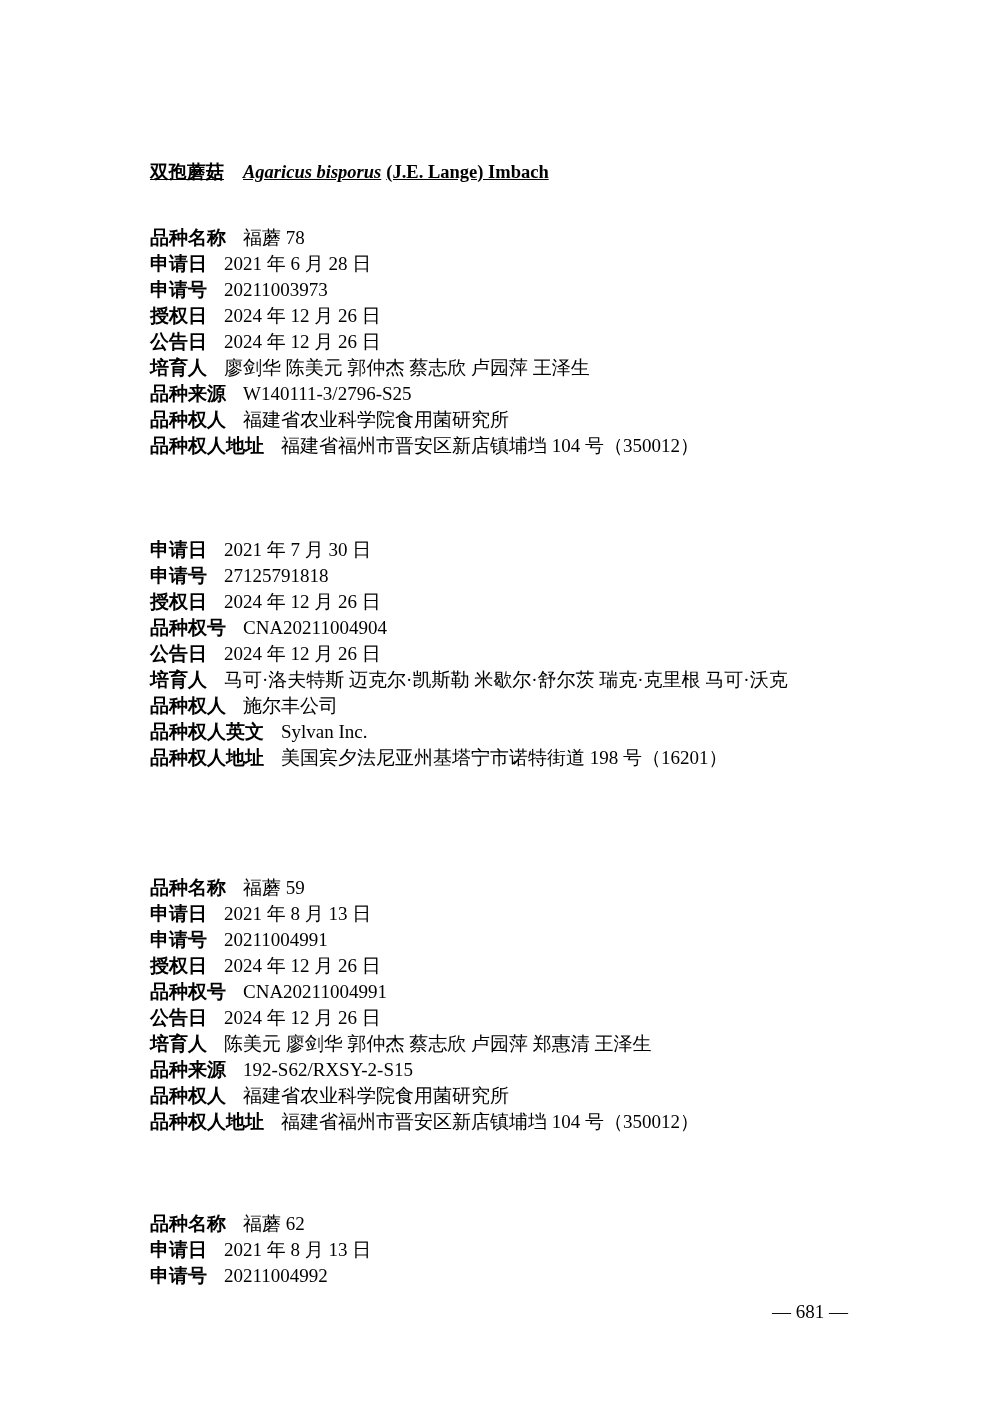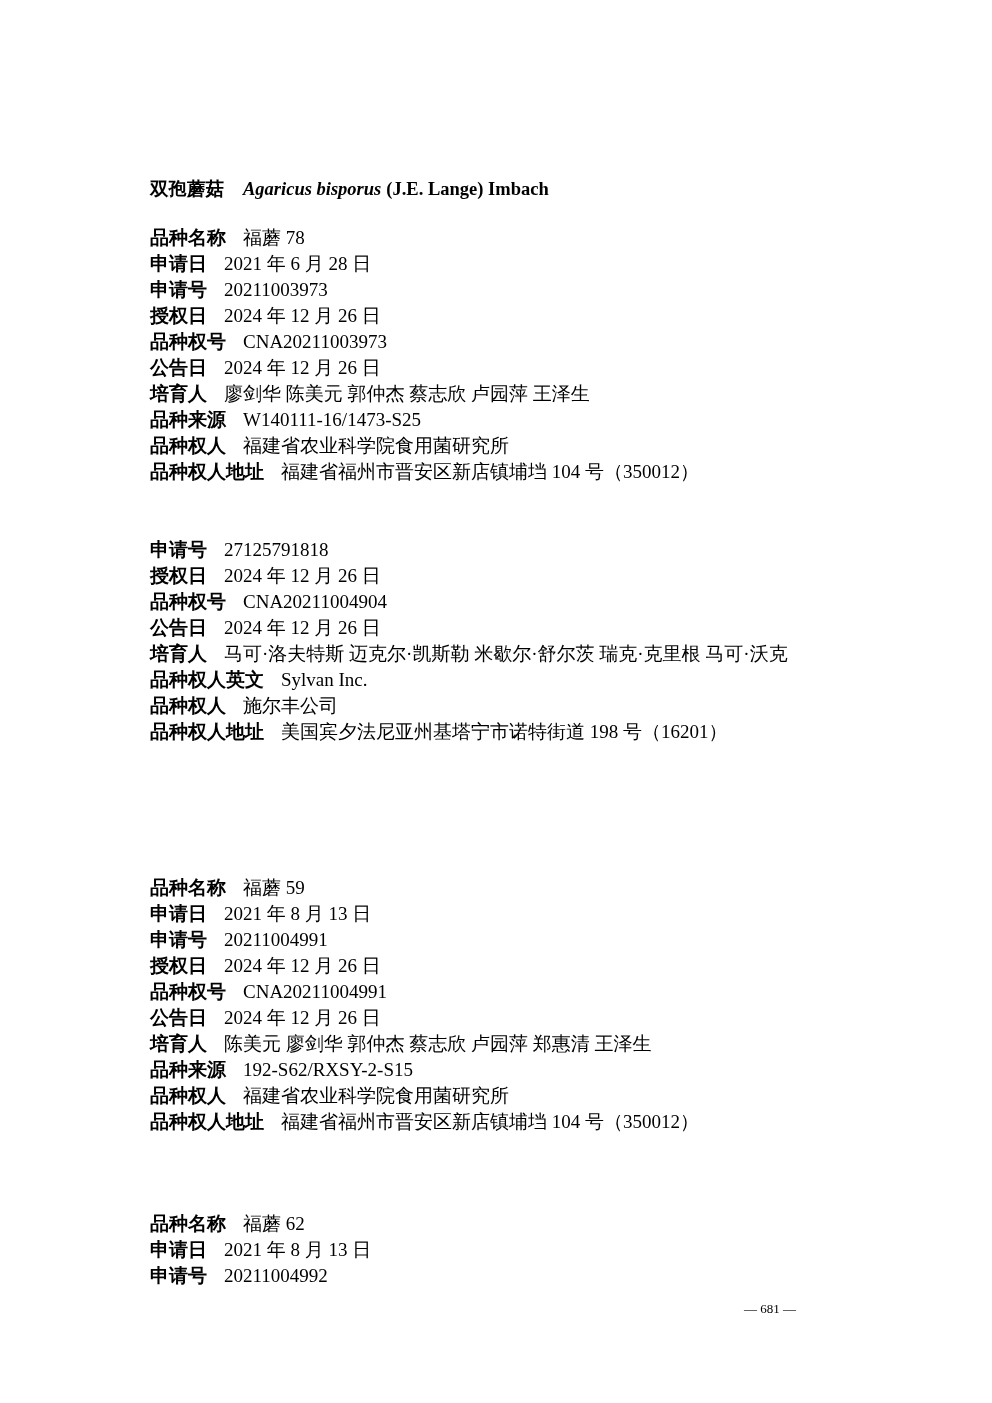--- a/index.html
+++ b/index.html
@@ -8,24 +8,25 @@
     height: 1403px;
     background: #ffffff;
     position: relative;
     font-family: "Liberation Serif", "DejaVu Serif", serif;
     color: #000000;
     overflow: hidden;
   }
   .doc-title {
     position: absolute;
     left: 150px;
-    top: 176px;
+    top: 159px;
     font-size: 18.5px;
     font-weight: bold;
     white-space: nowrap;
+    text-decoration: underline;
   }
   .doc-title .latin {
     font-style: italic;
     margin-left: 19px;
   }
   .doc-title .authority {
     margin-left: 5px;
   }
   .entry {
     position: absolute;
@@ -36,53 +37,53 @@
   }
   #entry1 { top: 225px; }
   #entry2 { top: 537px; }
   #entry3 { top: 875px; }
   #entry4 { top: 1187px; margin-top: 24px; }
   .row { height: 26px; }
   .lab { font-weight: bold; }
   .val { margin-left: 17px; }
   .page-num {
     position: absolute;
-    left: 744px;
+    left: 772px;
     top: 1301px;
-    font-size: 13px;
+    font-size: 19px;
     white-space: nowrap;
   }
 </style>
 </head>
 <body>
 
 <div class="doc-title">
   <span class="cn">双孢蘑菇</span><span class="latin">Agaricus bisporus</span><span class="authority">(J.E. Lange) Imbach</span>
 </div>
 
 <div class="entry" id="entry1">
     <div class="row"><span class="lab">品种名称</span><span class="val">福蘑 78</span></div>
     <div class="row"><span class="lab">申请日</span><span class="val">2021 年 6 月 28 日</span></div>
     <div class="row"><span class="lab">申请号</span><span class="val">20211003973</span></div>
     <div class="row"><span class="lab">授权日</span><span class="val">2024 年 12 月 26 日</span></div>
-    <div class="row"><span class="lab">品种权号</span><span class="val">CNA20211003973</span></div>
     <div class="row"><span class="lab">公告日</span><span class="val">2024 年 12 月 26 日</span></div>
     <div class="row"><span class="lab">培育人</span><span class="val">廖剑华 陈美元 郭仲杰 蔡志欣 卢园萍 王泽生</span></div>
-    <div class="row"><span class="lab">品种来源</span><span class="val">W140111-16/1473-S25</span></div>
+    <div class="row"><span class="lab">品种来源</span><span class="val">W140111-3/2796-S25</span></div>
     <div class="row"><span class="lab">品种权人</span><span class="val">福建省农业科学院食用菌研究所</span></div>
     <div class="row"><span class="lab">品种权人地址</span><span class="val">福建省福州市晋安区新店镇埔垱 104 号（350012）</span></div>
   </div>
 <div class="entry" id="entry2">
+    <div class="row"><span class="lab">申请日</span><span class="val">2021 年 7 月 30 日</span></div>
     <div class="row"><span class="lab">申请号</span><span class="val">27125791818</span></div>
     <div class="row"><span class="lab">授权日</span><span class="val">2024 年 12 月 26 日</span></div>
     <div class="row"><span class="lab">品种权号</span><span class="val">CNA20211004904</span></div>
     <div class="row"><span class="lab">公告日</span><span class="val">2024 年 12 月 26 日</span></div>
     <div class="row"><span class="lab">培育人</span><span class="val">马可·洛夫特斯 迈克尔·凯斯勒 米歇尔·舒尔茨 瑞克·克里根 马可·沃克</span></div>
+    <div class="row"><span class="lab">品种权人</span><span class="val">施尔丰公司</span></div>
     <div class="row"><span class="lab">品种权人英文</span><span class="val">Sylvan Inc.</span></div>
-    <div class="row"><span class="lab">品种权人</span><span class="val">施尔丰公司</span></div>
     <div class="row"><span class="lab">品种权人地址</span><span class="val">美国宾夕法尼亚州基塔宁市诺特街道 198 号（16201）</span></div>
   </div>
 <div class="entry" id="entry3">
     <div class="row"><span class="lab">品种名称</span><span class="val">福蘑 59</span></div>
     <div class="row"><span class="lab">申请日</span><span class="val">2021 年 8 月 13 日</span></div>
     <div class="row"><span class="lab">申请号</span><span class="val">20211004991</span></div>
     <div class="row"><span class="lab">授权日</span><span class="val">2024 年 12 月 26 日</span></div>
     <div class="row"><span class="lab">品种权号</span><span class="val">CNA20211004991</span></div>
     <div class="row"><span class="lab">公告日</span><span class="val">2024 年 12 月 26 日</span></div>
     <div class="row"><span class="lab">培育人</span><span class="val">陈美元 廖剑华 郭仲杰 蔡志欣 卢园萍 郑惠清 王泽生</span></div>

